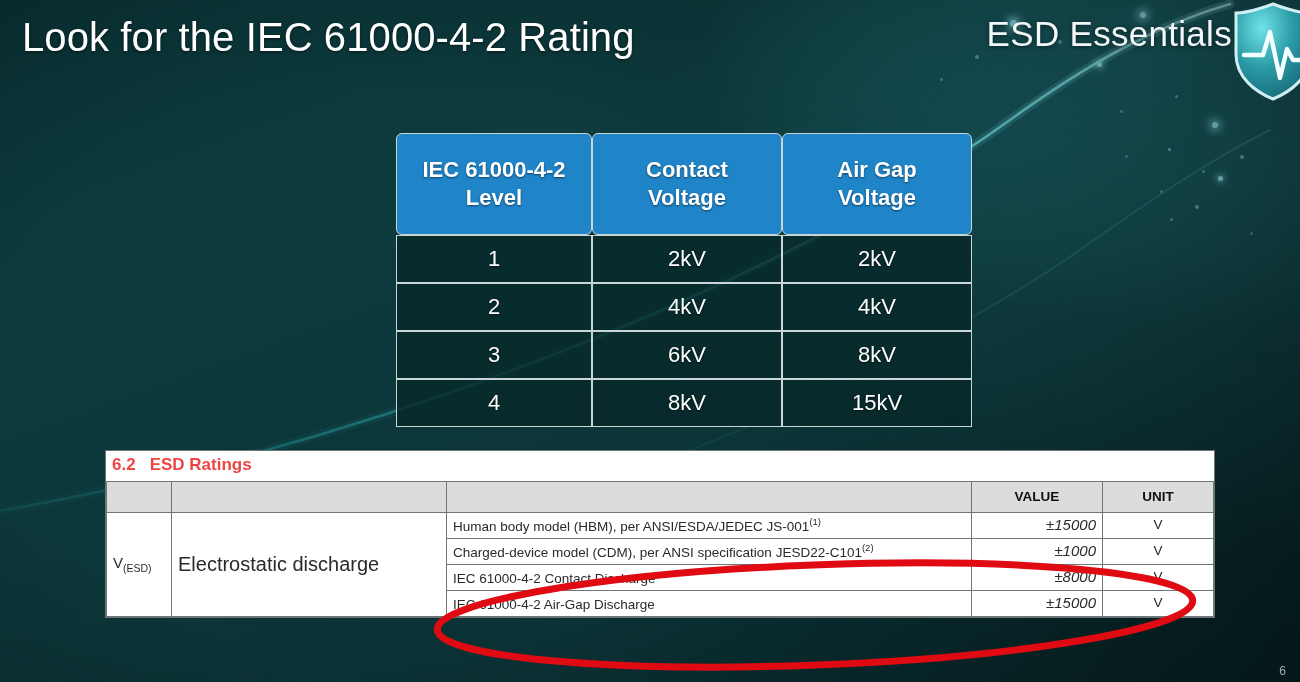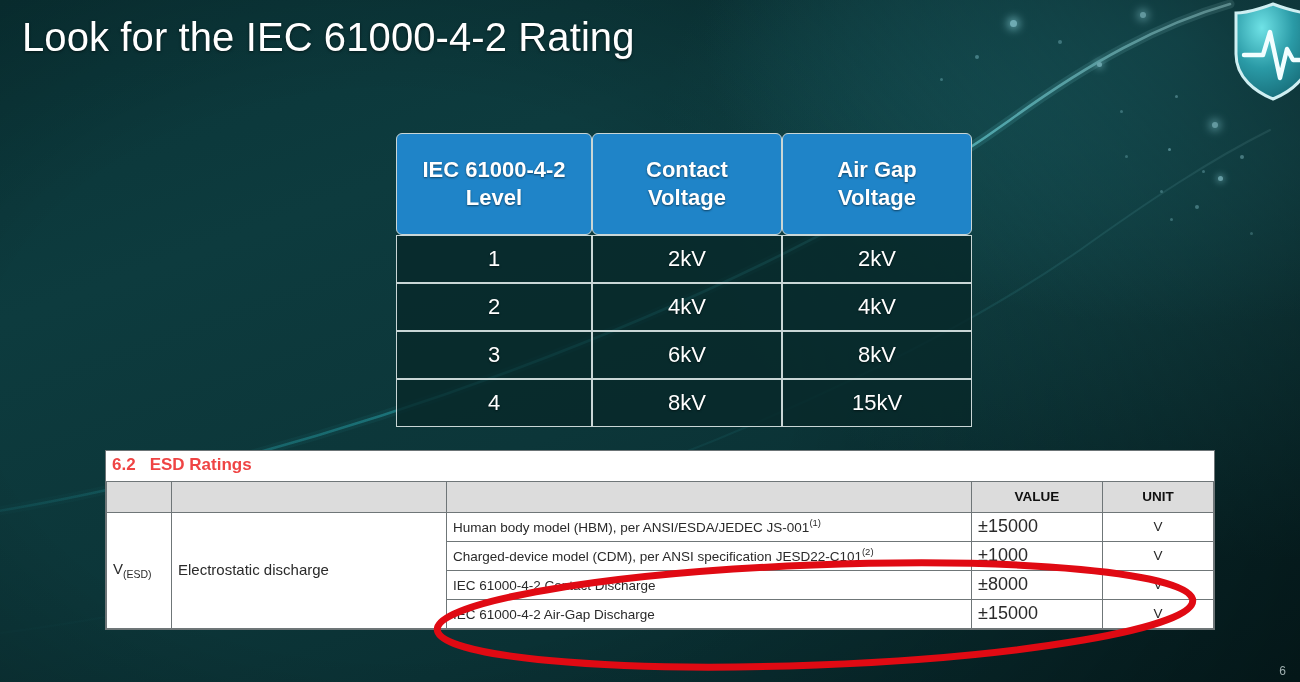--- a/index.html
+++ b/index.html
@@ -169,27 +169,27 @@
 
   .c-sym {
     font-size: 15px;
     color: #2a2a2a;
     text-align: left;
     padding-left: 8px;
     white-space: nowrap;
   }
   .c-sym sub { font-size: 10.5px; }
   .c-param {
-    font-size: 15px;
+    font-size: 20px;
     text-align: left;
     padding-left: 10px;
   }
   .c-cond { text-align: left; }
   .c-cond sup { font-size: 9.5px; }
-  .c-val  { text-align: left; font-size: 18px; }
+  .c-val  { text-align: right; font-size: 15px; font-style: italic; }
   .c-unit { text-align: center; font-size: 13.5px; }
 
   
   .annot {
     position: absolute;
     left: 430px;
     top: 558px;
     width: 770px;
     height: 115px;
     pointer-events: none;
@@ -251,20 +251,21 @@
   <span class="dot" style="left:1120px;top:110px;width:3px;height:3px;opacity:.45;"></span>
   <span class="dot" style="left:975px;top:55px;width:4px;height:4px;opacity:.5;"></span>
   <span class="dot" style="left:940px;top:78px;width:3px;height:3px;opacity:.4;"></span>
   <span class="dot" style="left:1058px;top:40px;width:4px;height:4px;opacity:.5;"></span>
   <span class="dot" style="left:1250px;top:232px;width:3px;height:3px;opacity:.4;"></span>
 
   <div class="vignette"></div>
 
   <div class="title">Look for the IEC 61000-4-2 Rating</div>
 
+  <div class="brand">ESD Essentials</div>
   <div class="shield">
     <svg viewBox="0 0 86 100" width="86" height="100">
       <path d="M43 2 C 43 2 66 11 80 11 L80 52 C 80 76 60 90 43 97 C 26 90 6 76 6 52 L6 11 C 20 11 43 2 43 2 Z" fill="url(#shieldGrad)" stroke="#cfeff2" stroke-width="3"></path>
       <path d="M14 53 L33 53 L40 30 L50 76 L57 47 L63 58 L74 58" fill="none" stroke="#f2feff" stroke-width="4.4" stroke-linejoin="round" stroke-linecap="round"></path>
     </svg>
   </div>
 
   <table class="lvl-table">
     <thead>
       <tr>

